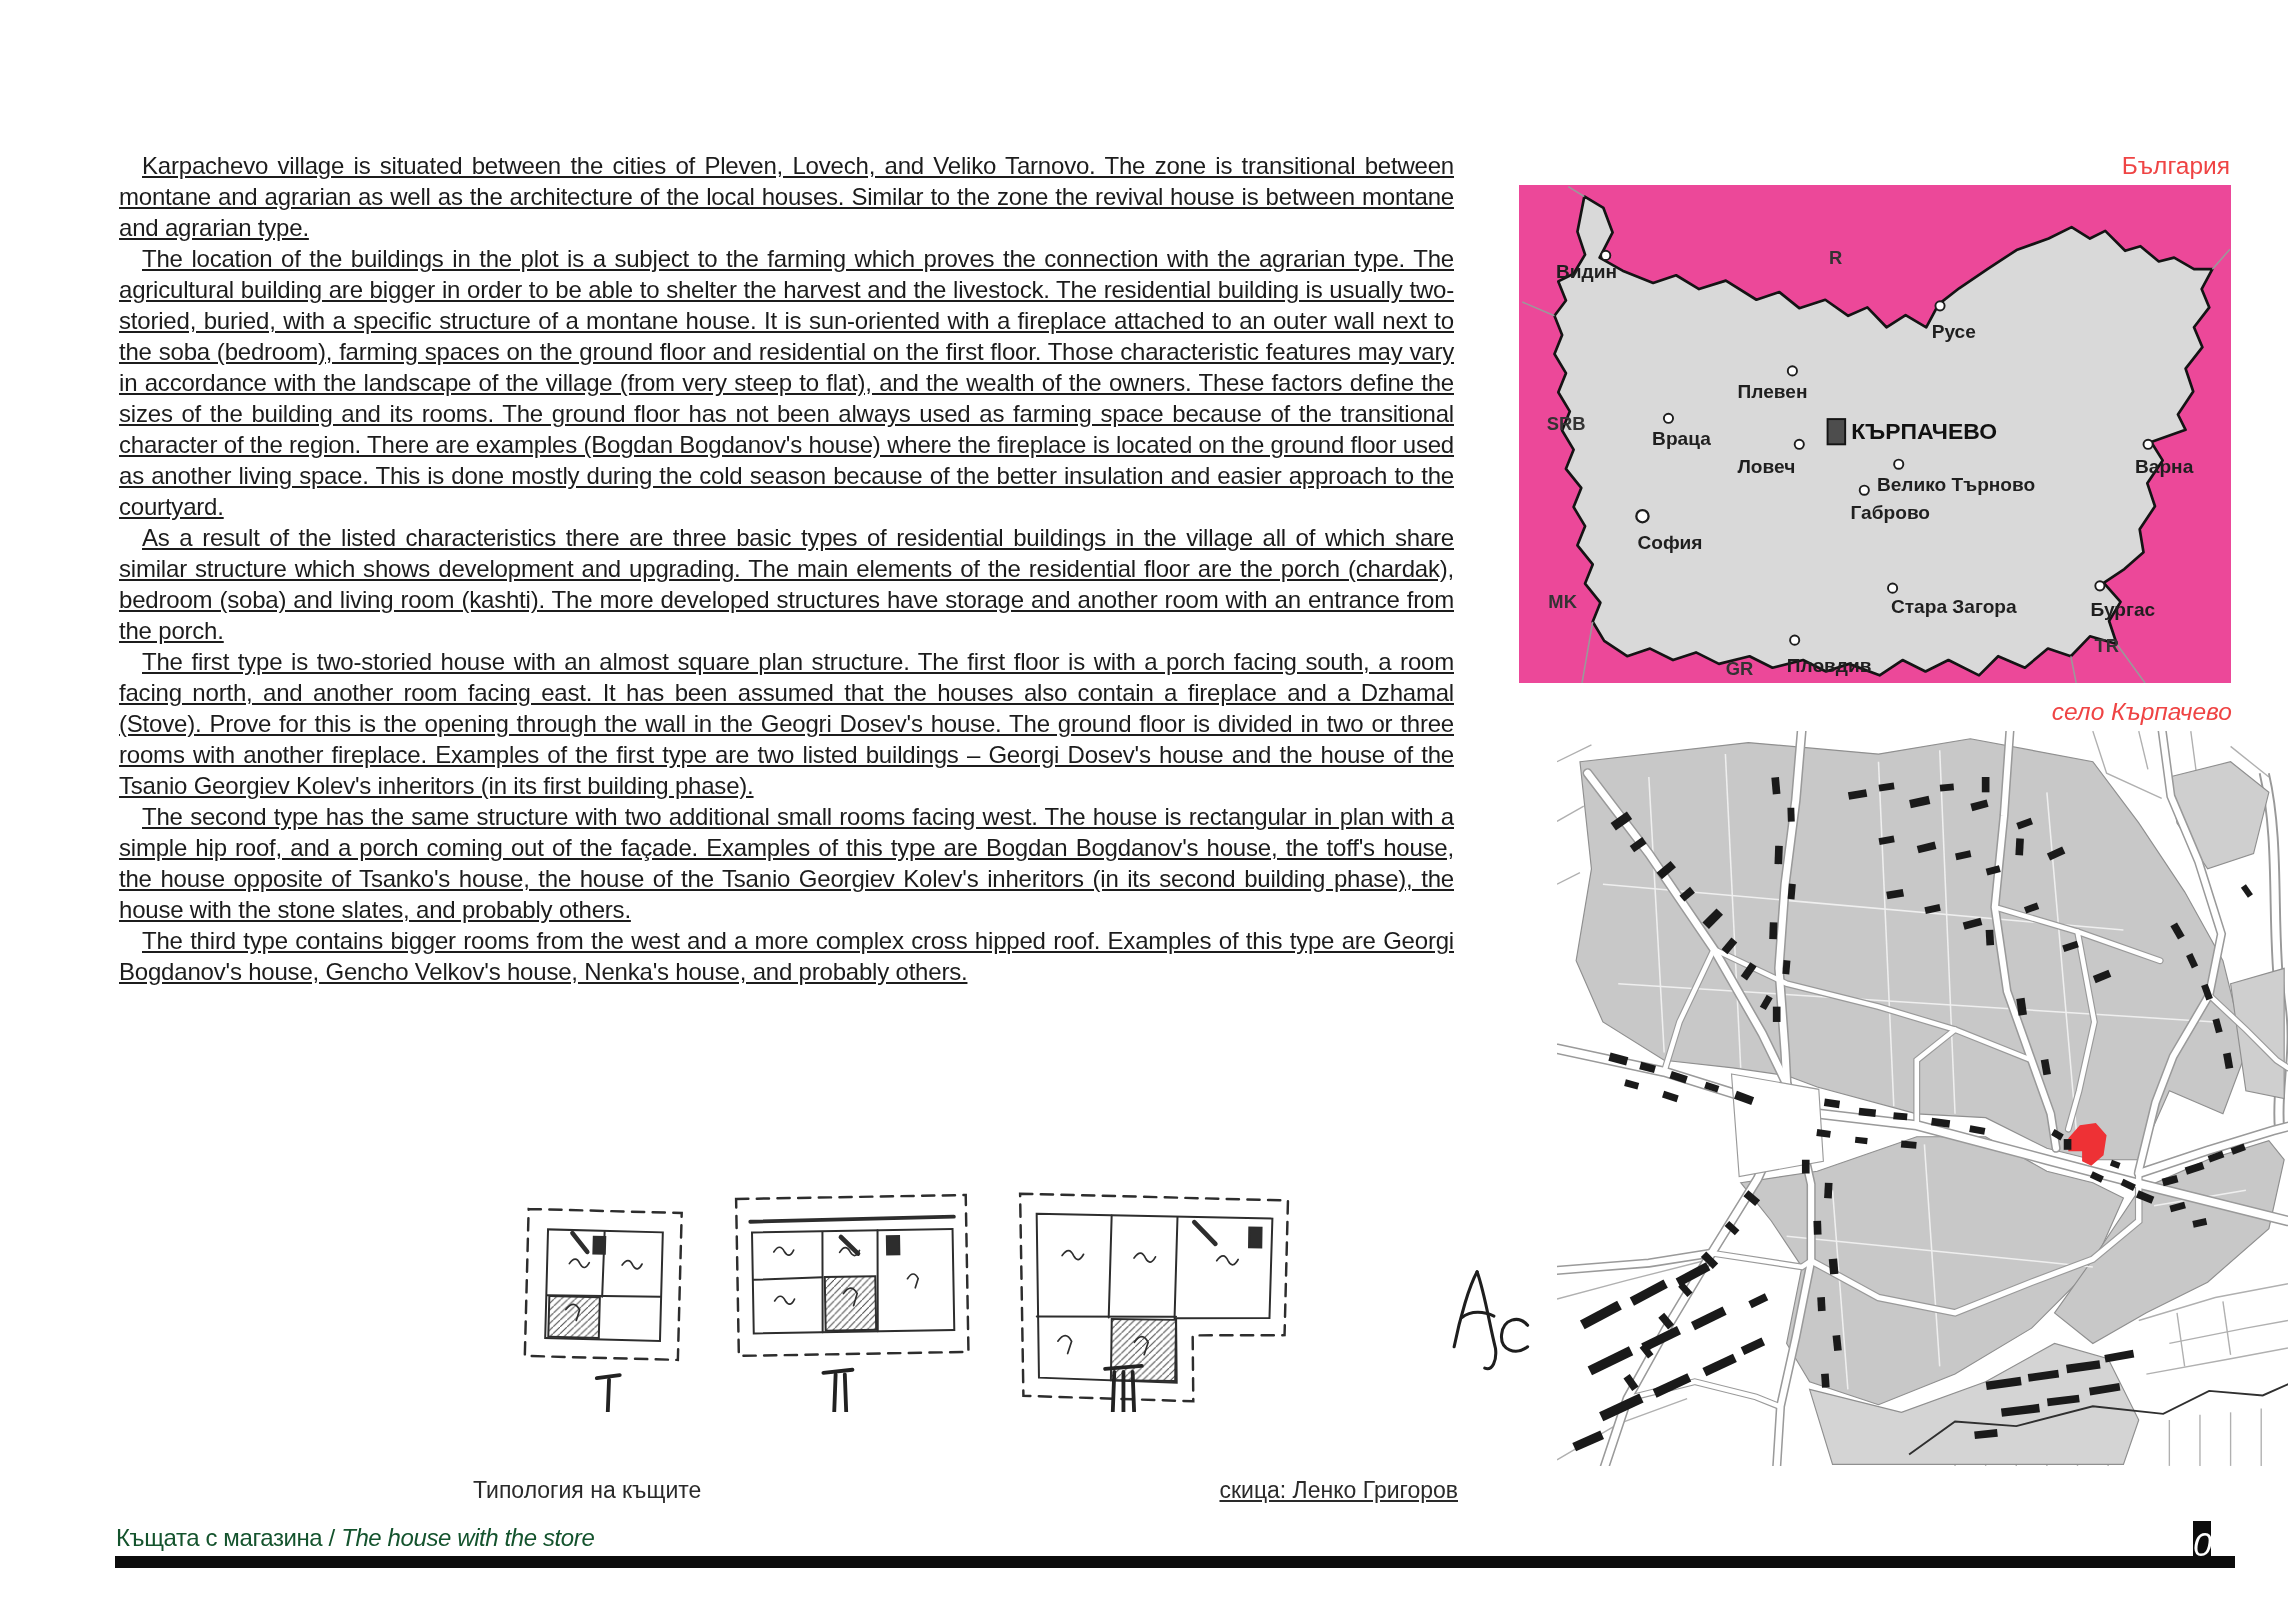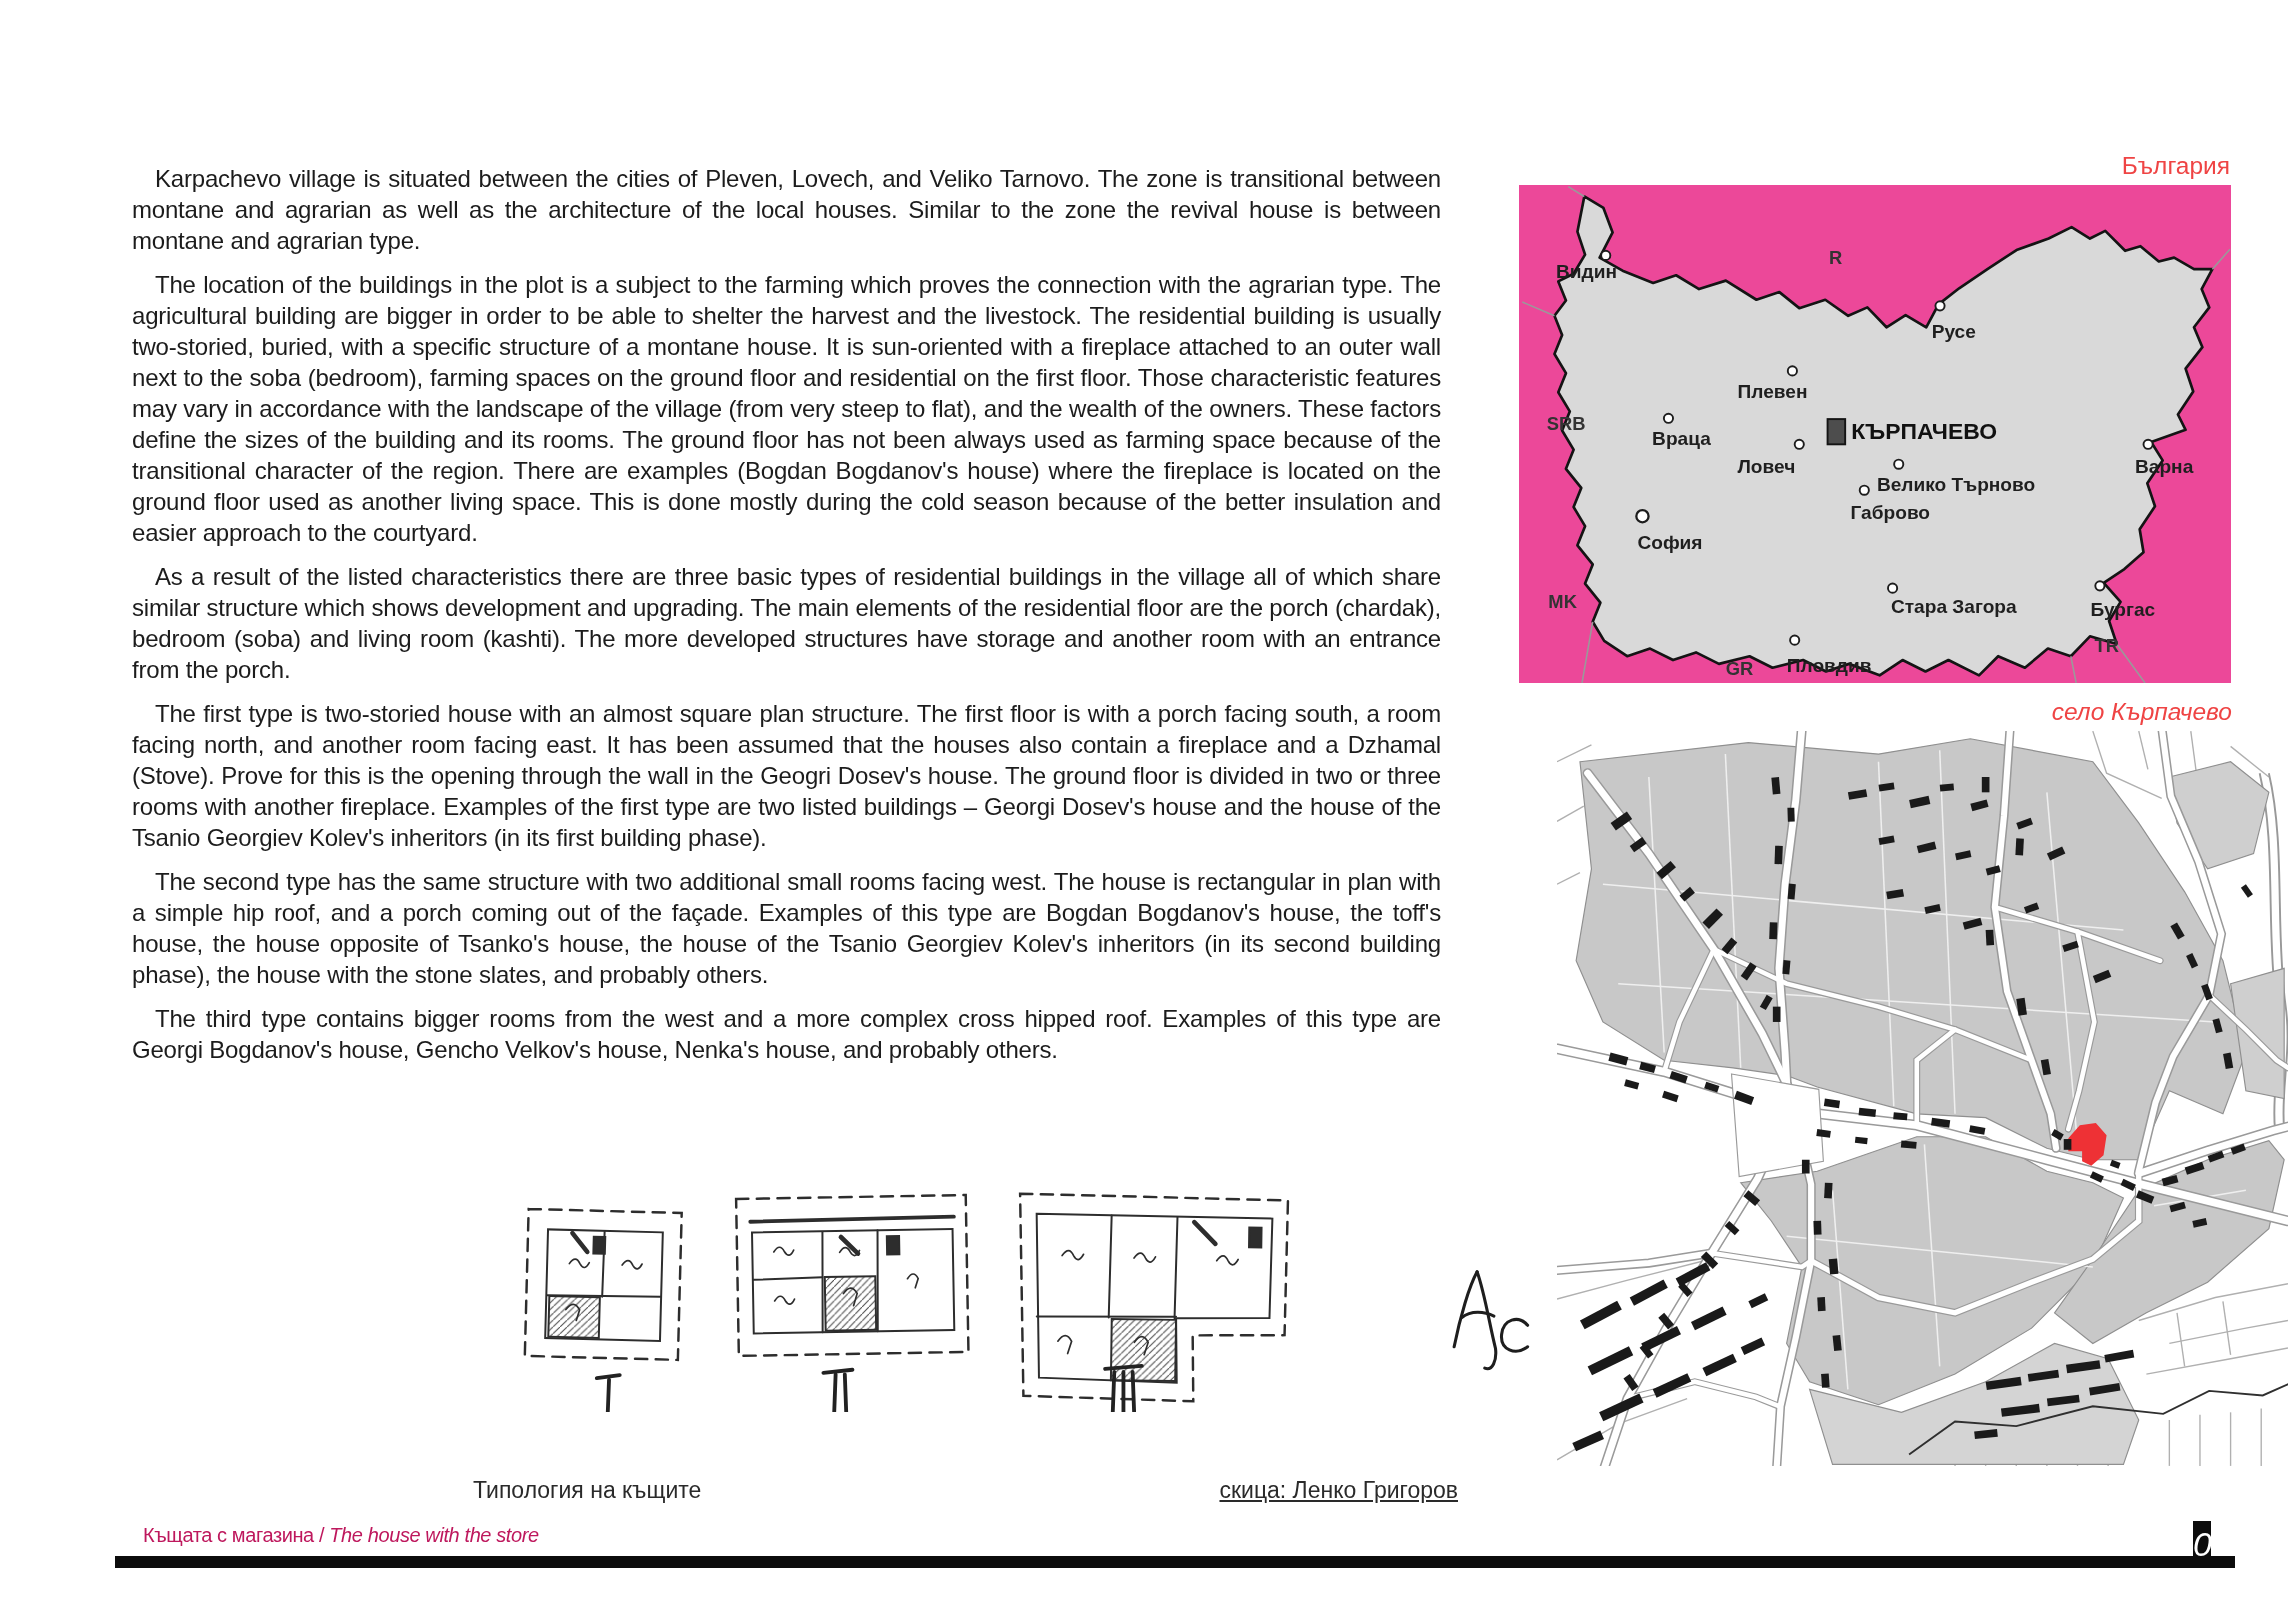--- a/index.html
+++ b/index.html
@@ -1,37 +1,37 @@
 <!DOCTYPE html>
 <html style="font-size:12.2px"><head>
 <meta charset="utf-8">
 <style>
   html,body{margin:0;padding:0;background:#888;}
   .page{position:relative;width:2295px;height:1622px;background:#ffffff;overflow:hidden;
         font-family:"Liberation Sans","DejaVu Sans",sans-serif;color:#1b1b1b;}
   
   .article{position:absolute;left:119px;top:150px;width:1335px;
            font-size:24px;line-height:31px;text-align:justify;letter-spacing:-0.2px;color:#1c1c1c;}
-  .article p{margin:13px;text-indent:23px;}
+  .article p{margin:0;text-indent:23px;text-decoration:underline;}
   
   .map-title{position:absolute;font-size:24.5px;color:#ef4444;text-align:right;}
   #bg-title{left:1771px;top:152px;width:459px;}
   #vl-title{left:1773px;top:698px;width:459px;font-style:italic;}
   .map-box{position:absolute;background:#ec4899;}
   #bg-map{left:1519px;top:185px;width:712px;height:498px;}
   #vl-map{left:1557px;top:731px;width:731px;height:735px;background:#ffffff;}
   svg{display:block}
   
   #sketches{position:absolute;left:459px;top:1182px;width:1087px;height:230px;}
   .caption{position:absolute;top:1477px;font-size:23px;color:#2a2a2a;text-align:center;}
   #cap-left{left:473px;}
   #cap-right{left:884px;width:574px;text-align:right;text-decoration:underline;}
   
   .footer-bar{position:absolute;left:115px;top:1556px;width:2120px;height:11.5px;background:#0c0c0c;}
-  .footer-left{position:absolute;left:116px;top:1524px;font-size:20px;letter-spacing:-0.4px;color:#be185d;margin-left:27px;}
+  .footer-left{position:absolute;left:116px;top:1524px;font-size:24px;letter-spacing:-0.4px;color:#14532d;}
   .footer-right{position:absolute;left:1454px;top:1524px;width:724px;text-align:right;font-size:26px;letter-spacing:-0.4px;color:#111;}
   .footer-left .en,.footer-right .en{font-style:italic;}
   .pagenum{position:absolute;left:2193px;top:1521px;width:18px;height:47px;background:#0c0c0c;
            color:#fff;font-size:34px;font-style:italic;text-align:center;line-height:47px;}
 </style>
 </head>
 <body>
 
 <div class="page">
 

